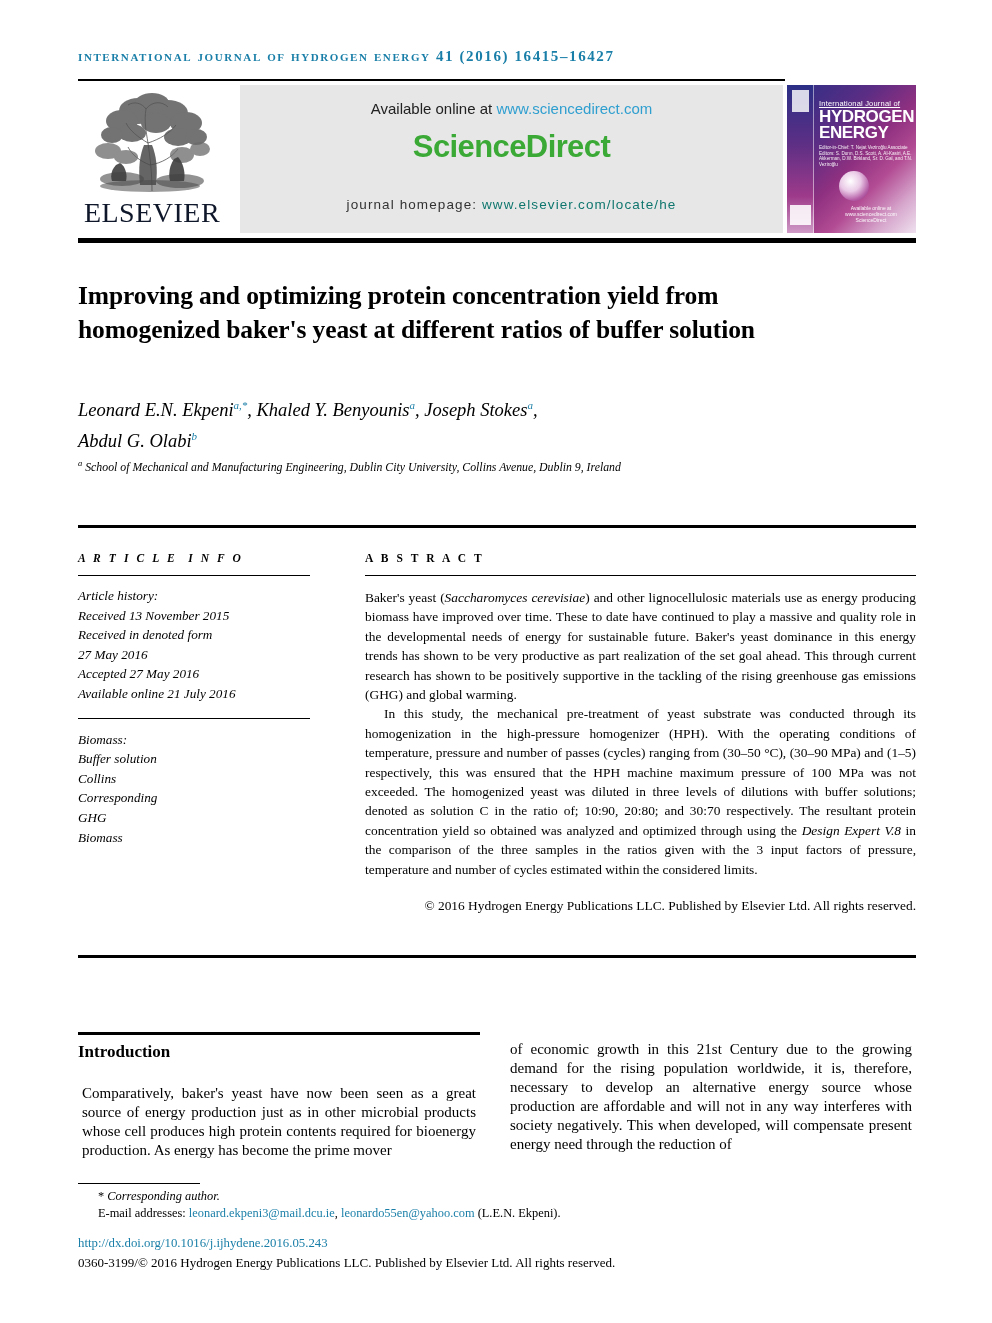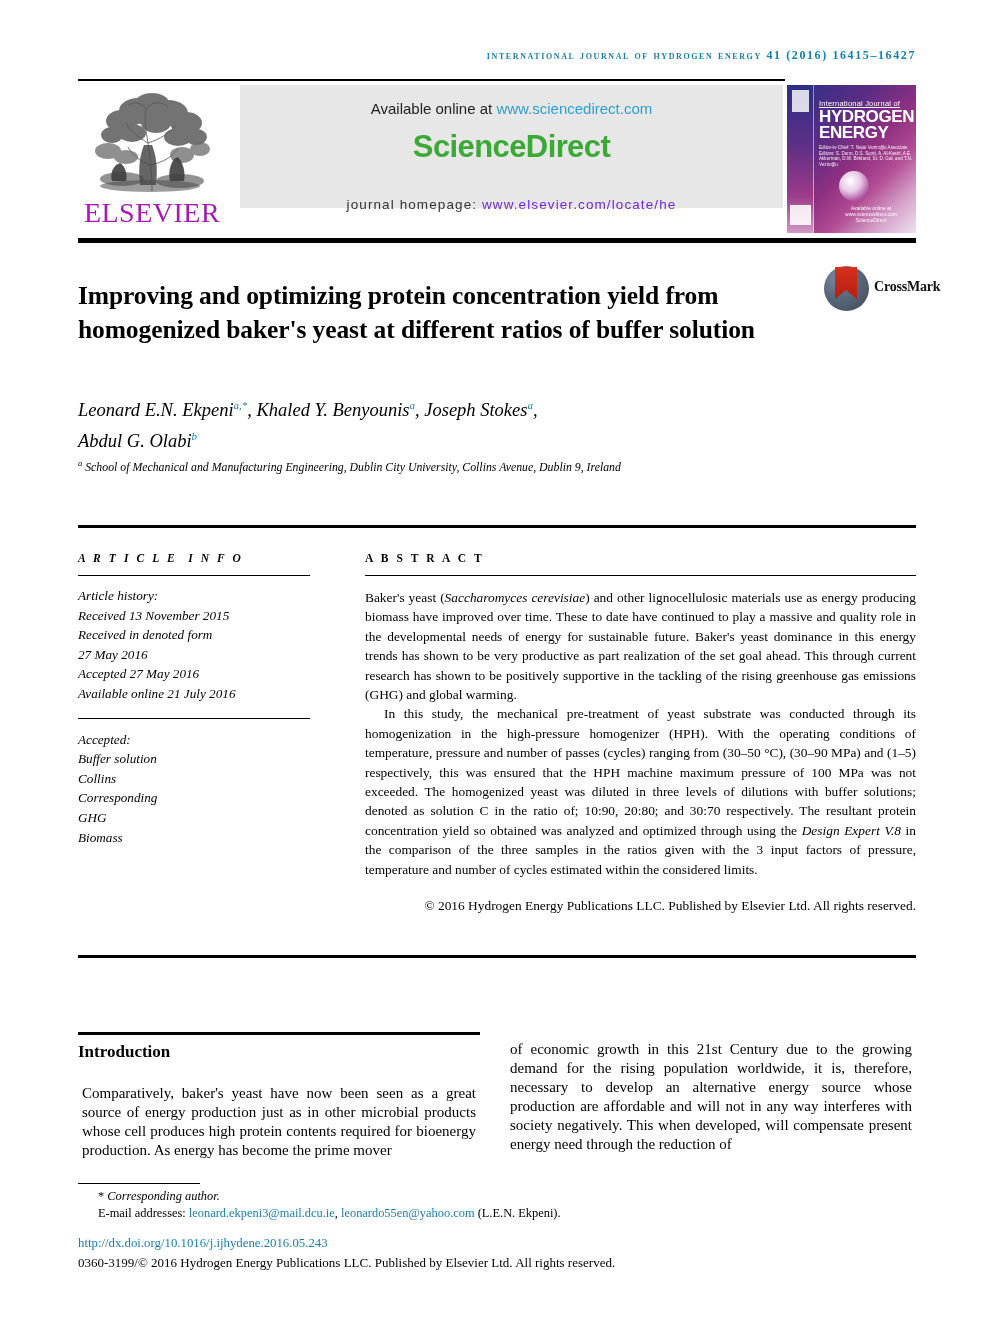--- a/index.html
+++ b/index.html
@@ -21,23 +21,23 @@
     height: 1323px;
     box-sizing: border-box;
   }
 
   
   .running-head {
     position: absolute;
     left: 78px;
     top: 48px;
     width: 838px;
-    text-align: right;
-    font-family: "Liberation Serif", serif;
-    font-size: 12px;
+    text-align: left;
+    font-family: "Liberation Serif", serif;
+    font-size: 15px;
     letter-spacing: 1.6px;
     color: #1a7fa8;
     font-variant: small-caps;
     text-transform: lowercase;
     font-weight: 600;
   }
 
   
   .rule-top {
     position: absolute;
@@ -78,33 +78,33 @@
     width: 138px;
     height: 112px;
     overflow: hidden;
   }
   .elsevier-word {
     position: absolute;
     left: 2px;
     top: 112px;
     width: 144px;
     text-align: center;
-    color: #a21caf;
+    color: #0f172a;
     font-family: "Liberation Serif", serif;
     font-size: 28px;
     letter-spacing: 0.5px;
     line-height: 32px;
   }
 
   .sd-band {
     position: absolute;
     left: 162px;
     top: 0px;
     width: 543px;
-    height: 123px;
+    height: 148px;
     background: #e7e7e7;
   }
   .sd-avail {
     position: absolute;
     left: 0;
     top: 15px;
     width: 543px;
     text-align: center;
     font-family: "Liberation Sans", sans-serif;
     font-size: 15px;
@@ -130,21 +130,21 @@
     left: 0;
     top: 112px;
     width: 543px;
     text-align: center;
     font-family: "Liberation Sans", sans-serif;
     font-size: 13.5px;
     letter-spacing: 1.1px;
     color: #333;
   }
   .sd-home .url {
-    color: #6d28d9;
+    color: #0f766e;
   }
 
   
   .cover {
     position: absolute;
     left: 709px;
     top: 0px;
     width: 129px;
     height: 148px;
     background: linear-gradient(135deg,#2b2f86 0%,#5b2d84 32%,#8e3080 52%,#b24b93 68%,#d7a7cd 85%,#efe1ef 100%);
@@ -535,26 +535,20 @@
       <div class="cover-orb"></div>
       <div class="cover-sd">Available online at www.sciencedirect.com  ScienceDirect</div>
     </div>
 
   </div>
 
   <div class="rule-under-band"></div>
 
   <h1 class="article-title">Improving and optimizing protein concentration yield from homogenized baker's yeast at different ratios of buffer solution</h1>
 
-  <div class="crossmark">
-    <div class="cm-circle">
-      <div class="cm-ribbon"></div>
-    </div>
-    <div class="cm-label">CrossMark</div>
-  </div>
 
   <div class="authors">
     <span>Leonard E.N. Ekpeni</span><sup>a,*</sup>,
     <span>Khaled Y. Benyounis</span><sup>a</sup>,
     <span>Joseph Stokes</span><sup>a</sup>,<br>
     <span>Abdul G. Olabi</span><sup>b</sup>
   </div>
 
   <div class="affil">
     <div><sup>a</sup> <span>School of Mechanical and Manufacturing Engineering, Dublin City University, Collins Avenue, Dublin 9, Ireland</span></div>
@@ -568,21 +562,21 @@
     <div class="info-block">
       <div>Article history:</div>
       <div>Received 13 November 2015</div>
       <div>Received in denoted form</div>
       <div>27 May 2016</div>
       <div>Accepted 27 May 2016</div>
       <div>Available online 21 July 2016</div>
     </div>
     <div class="info-sep"></div>
     <div class="info-block">
-      <div>Accepted:</div>
+      <div>Biomass:</div>
       <div>Buffer solution</div>
       <div>Collins</div>
       <div>Corresponding</div>
       <div>GHG</div>
       <div>Biomass</div>
     </div>
   </div>
 
   <div class="abs-col">
     <div class="sec-head">A B S T R A C T</div>

